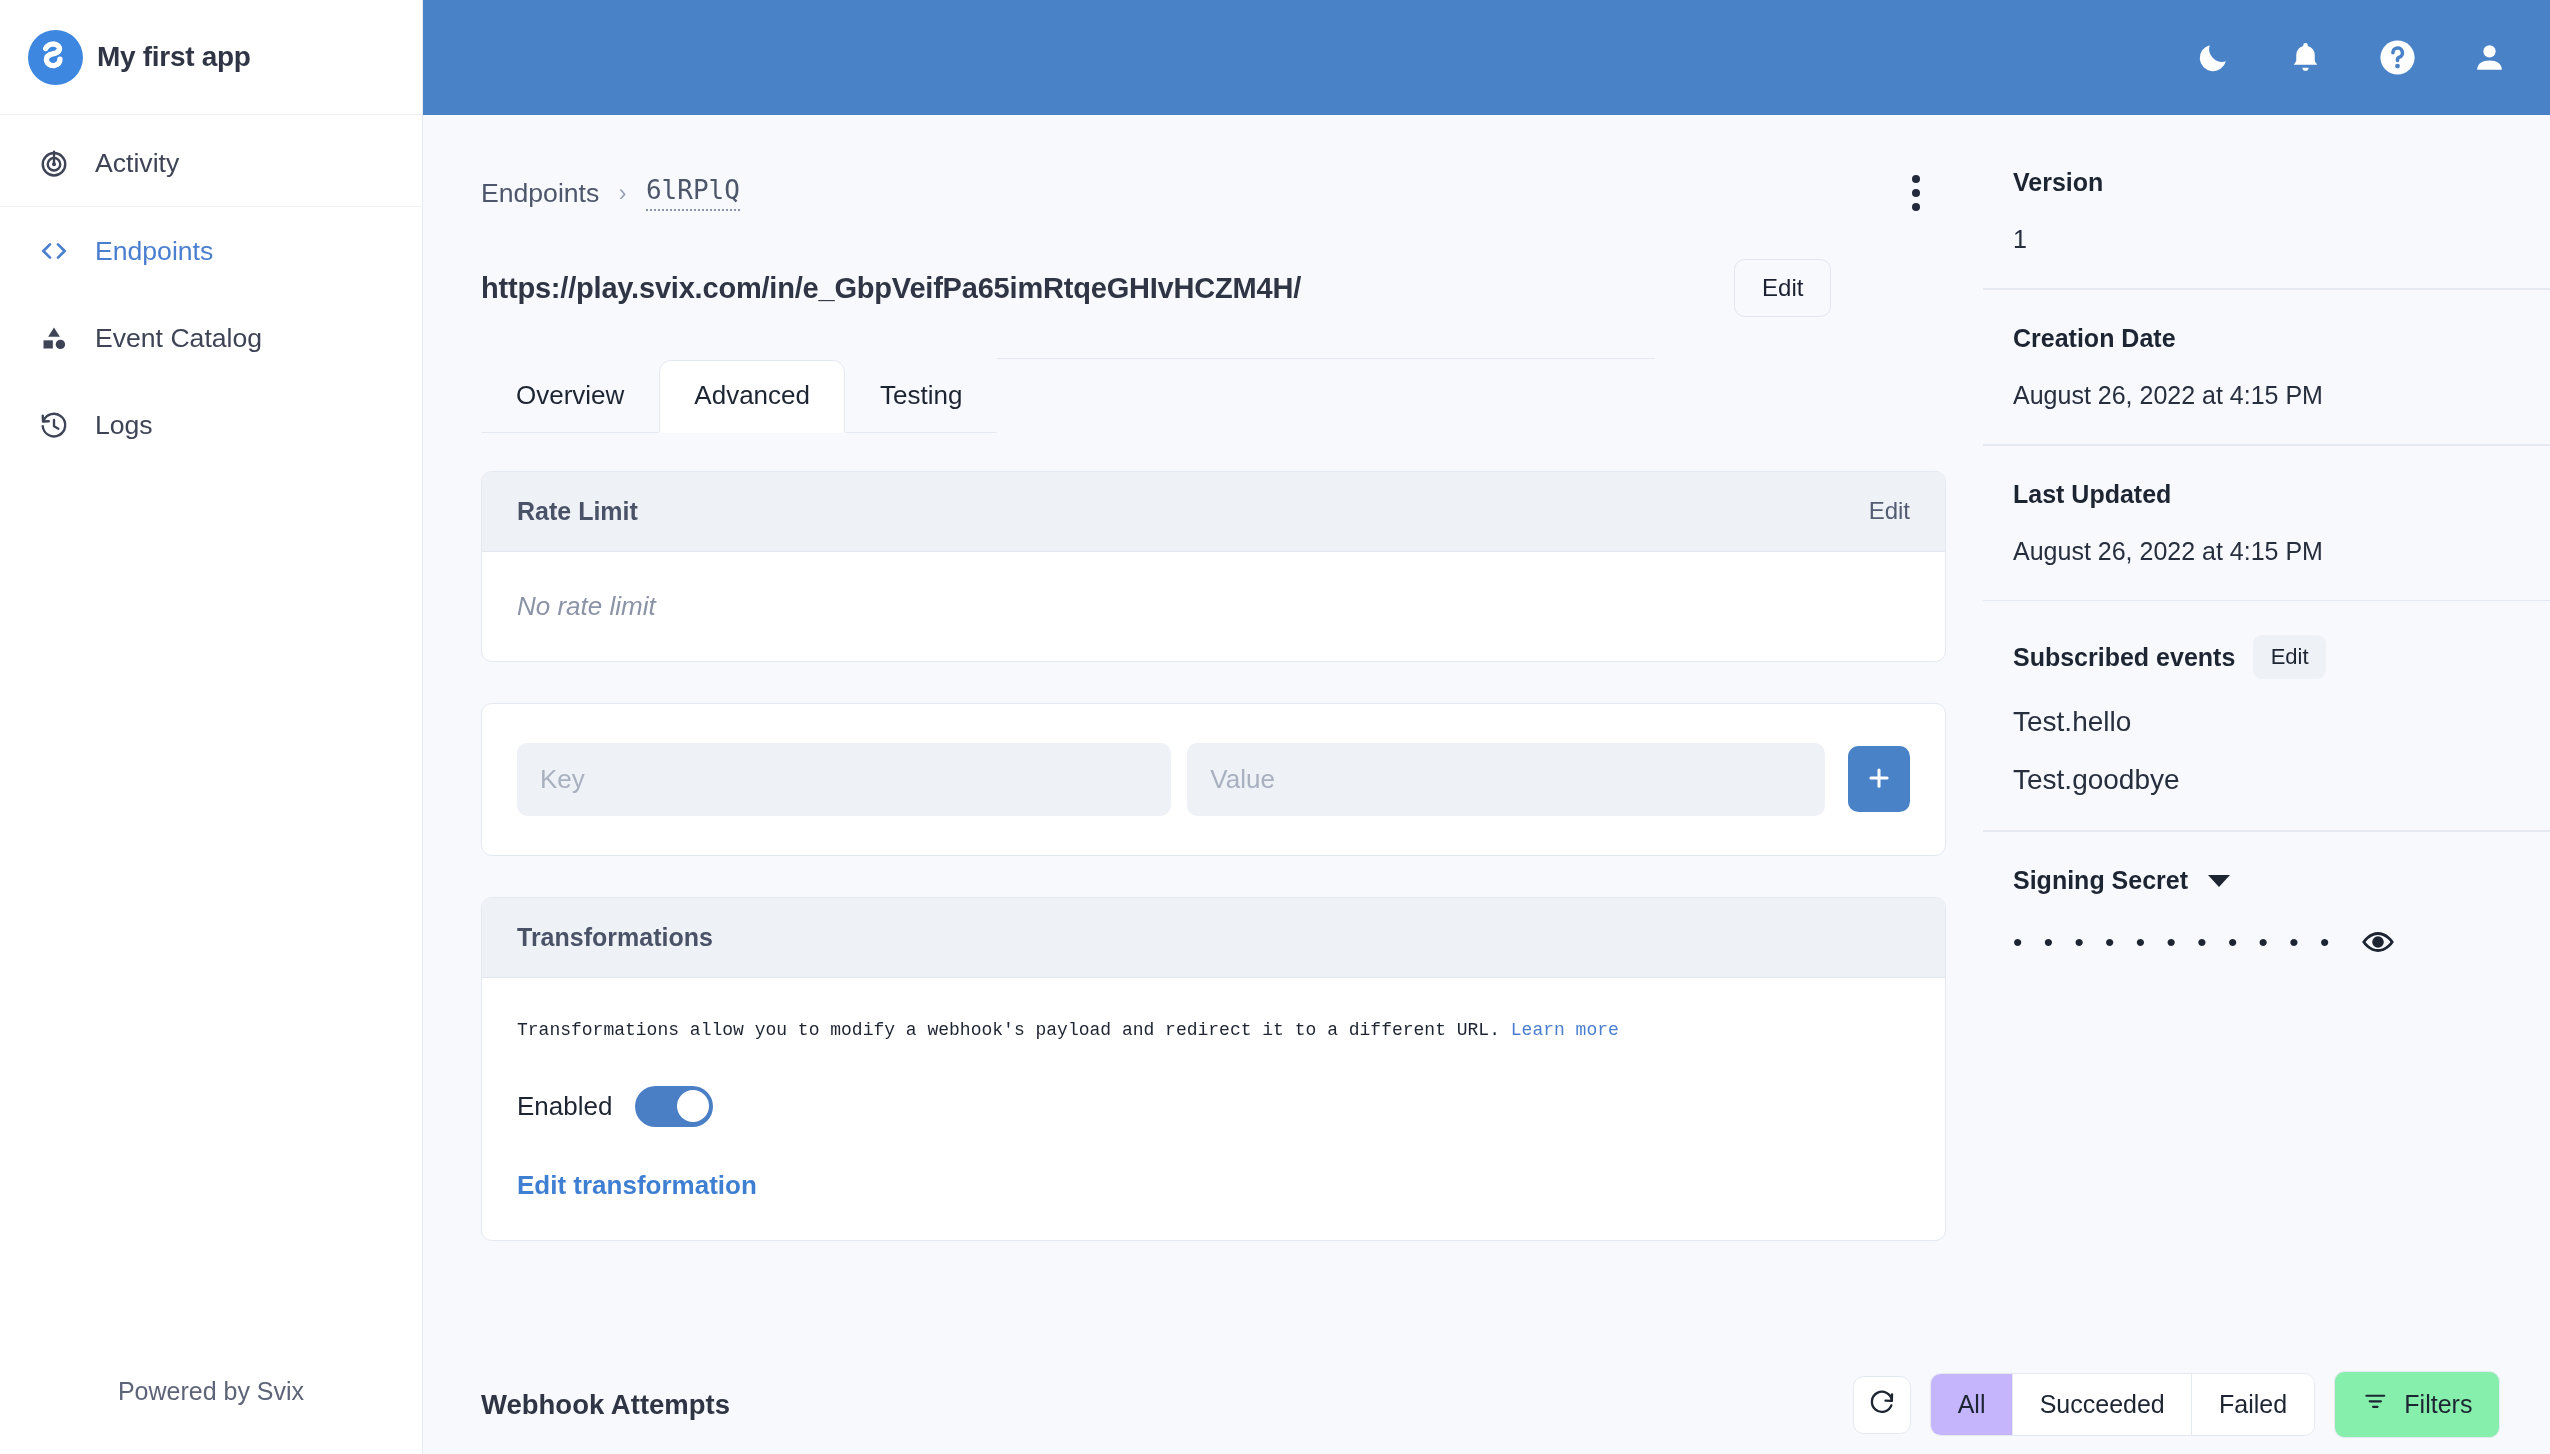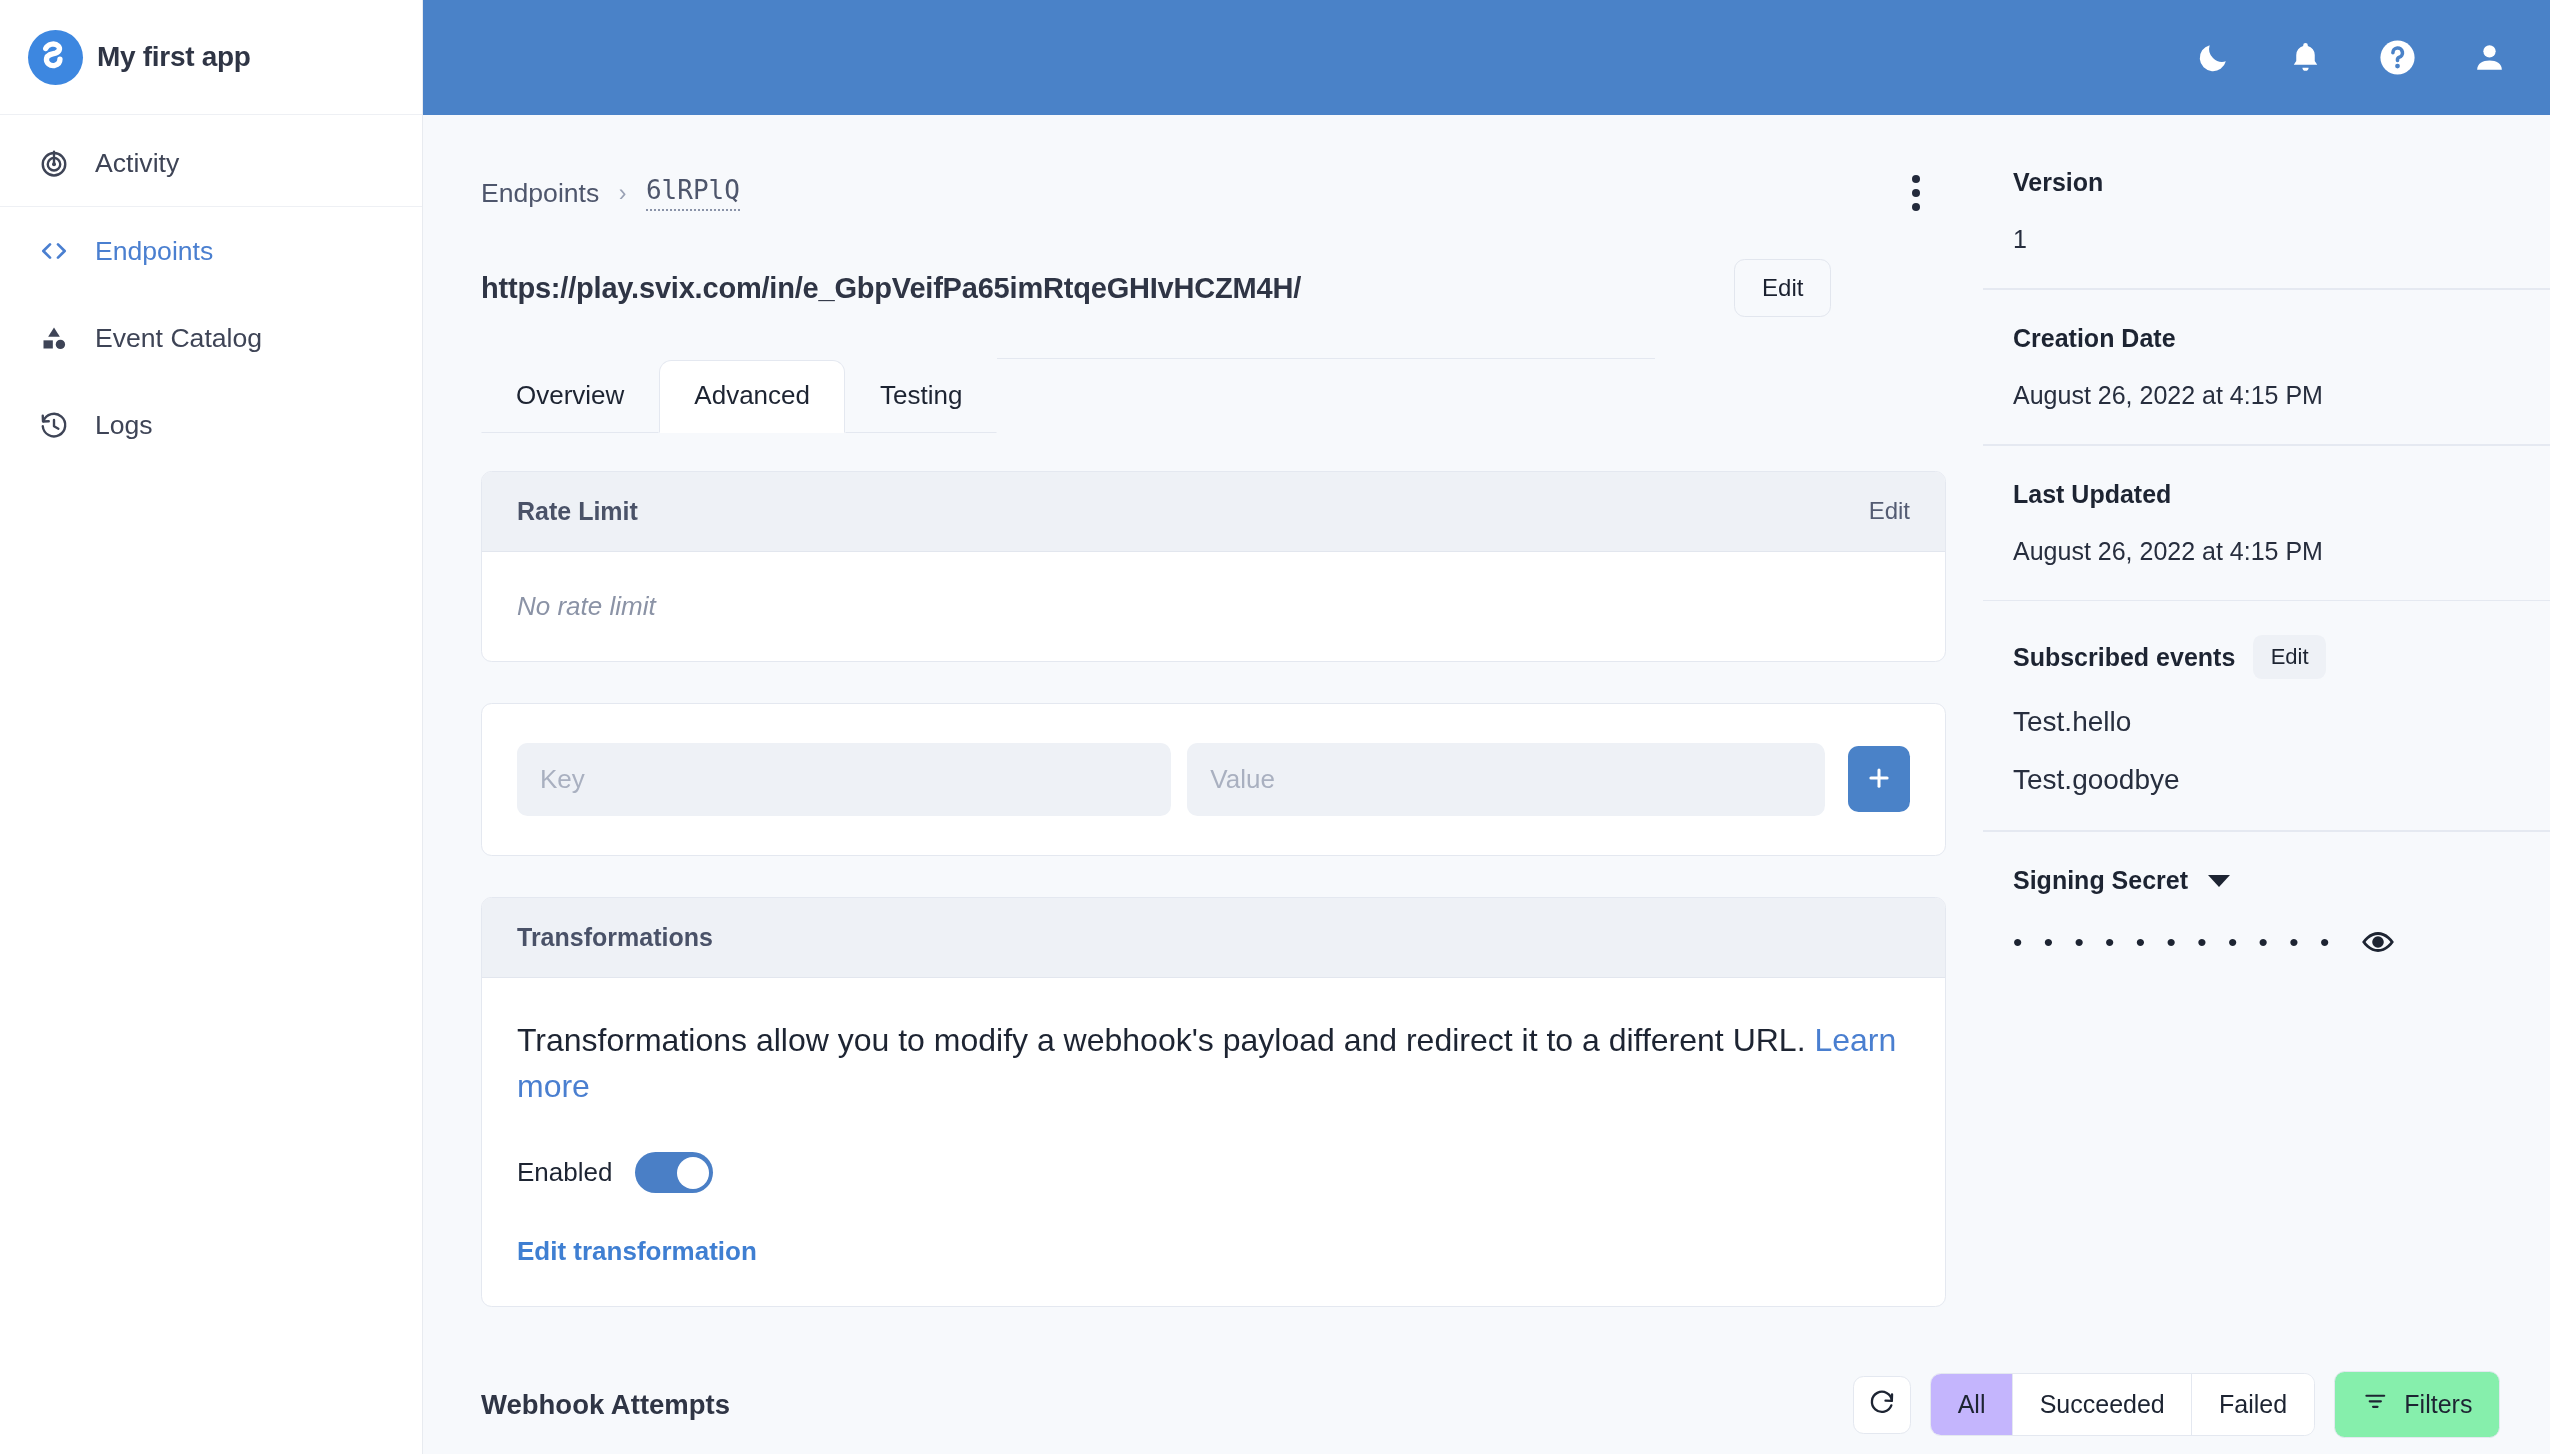--- a/index.html
+++ b/index.html
@@ -156,21 +156,21 @@
   .hdr-key { width: 691px; }
   .hdr-val { width: 673px; }
   .plus-btn {
     width: 66px; height: 66px; border-radius: 10.6px;
     background: #4a82c8; border: none; cursor: pointer;
     display:flex; align-items:center; justify-content:center;
     margin-left: 7px;
   }
 
   
-  .tr-desc { font-size: 32px; color: #1d2432; line-height: 1.45; }
+  .tr-desc { font-size: 18px; color: #1d2432; line-height: 1.45; font-family: Liberation Mono, monospace; }
   .tr-link { color: #4a7fd0; cursor: pointer; }
   .tr-enable-row { display: flex; align-items: center; gap: 23px; margin-top: 43px; }
   .tr-enable-label { font-size: 26px; color: #1d2432; }
   .toggle {
     width: 78px; height: 41px; border-radius: 20.4px;
     background: #4a7fc6; position: relative; cursor: pointer; flex:none;
   }
   .toggle .knob {
     position: absolute; top: 4.4px; right: 4.4px;
     width: 32px; height: 32px; border-radius: 50%; background: #fff;
@@ -283,20 +283,21 @@
           <svg width="30" height="30" viewBox="0 0 24 24" fill="none" stroke="#3e4456" stroke-width="1.9" stroke-linecap="round" stroke-linejoin="round">
             <path d="M3.5 9 A9 9 0 1 1 3 13"></path>
             <polyline points="3,4.5 3.2,9.2 7.8,9"></polyline>
             <polyline points="12,8 12,13 15.5,15"></polyline>
           </svg>
         </span>
         <span class="nav-label">Logs</span>
       </div>
     </nav>
 
+    <div class="sidebar-footer">Powered by Svix</div>
   </aside>
 
   <div class="main">
 
     <header class="topbar">
       <span class="topbar-ico">
         <svg width="37" height="37" viewBox="0 0 24 24" fill="#ffffff">
           <path d="M20 14.5A8.5 8.5 0 0 1 9.5 4 8.6 8.6 0 1 0 20 14.5z"></path>
         </svg>
       </span>

